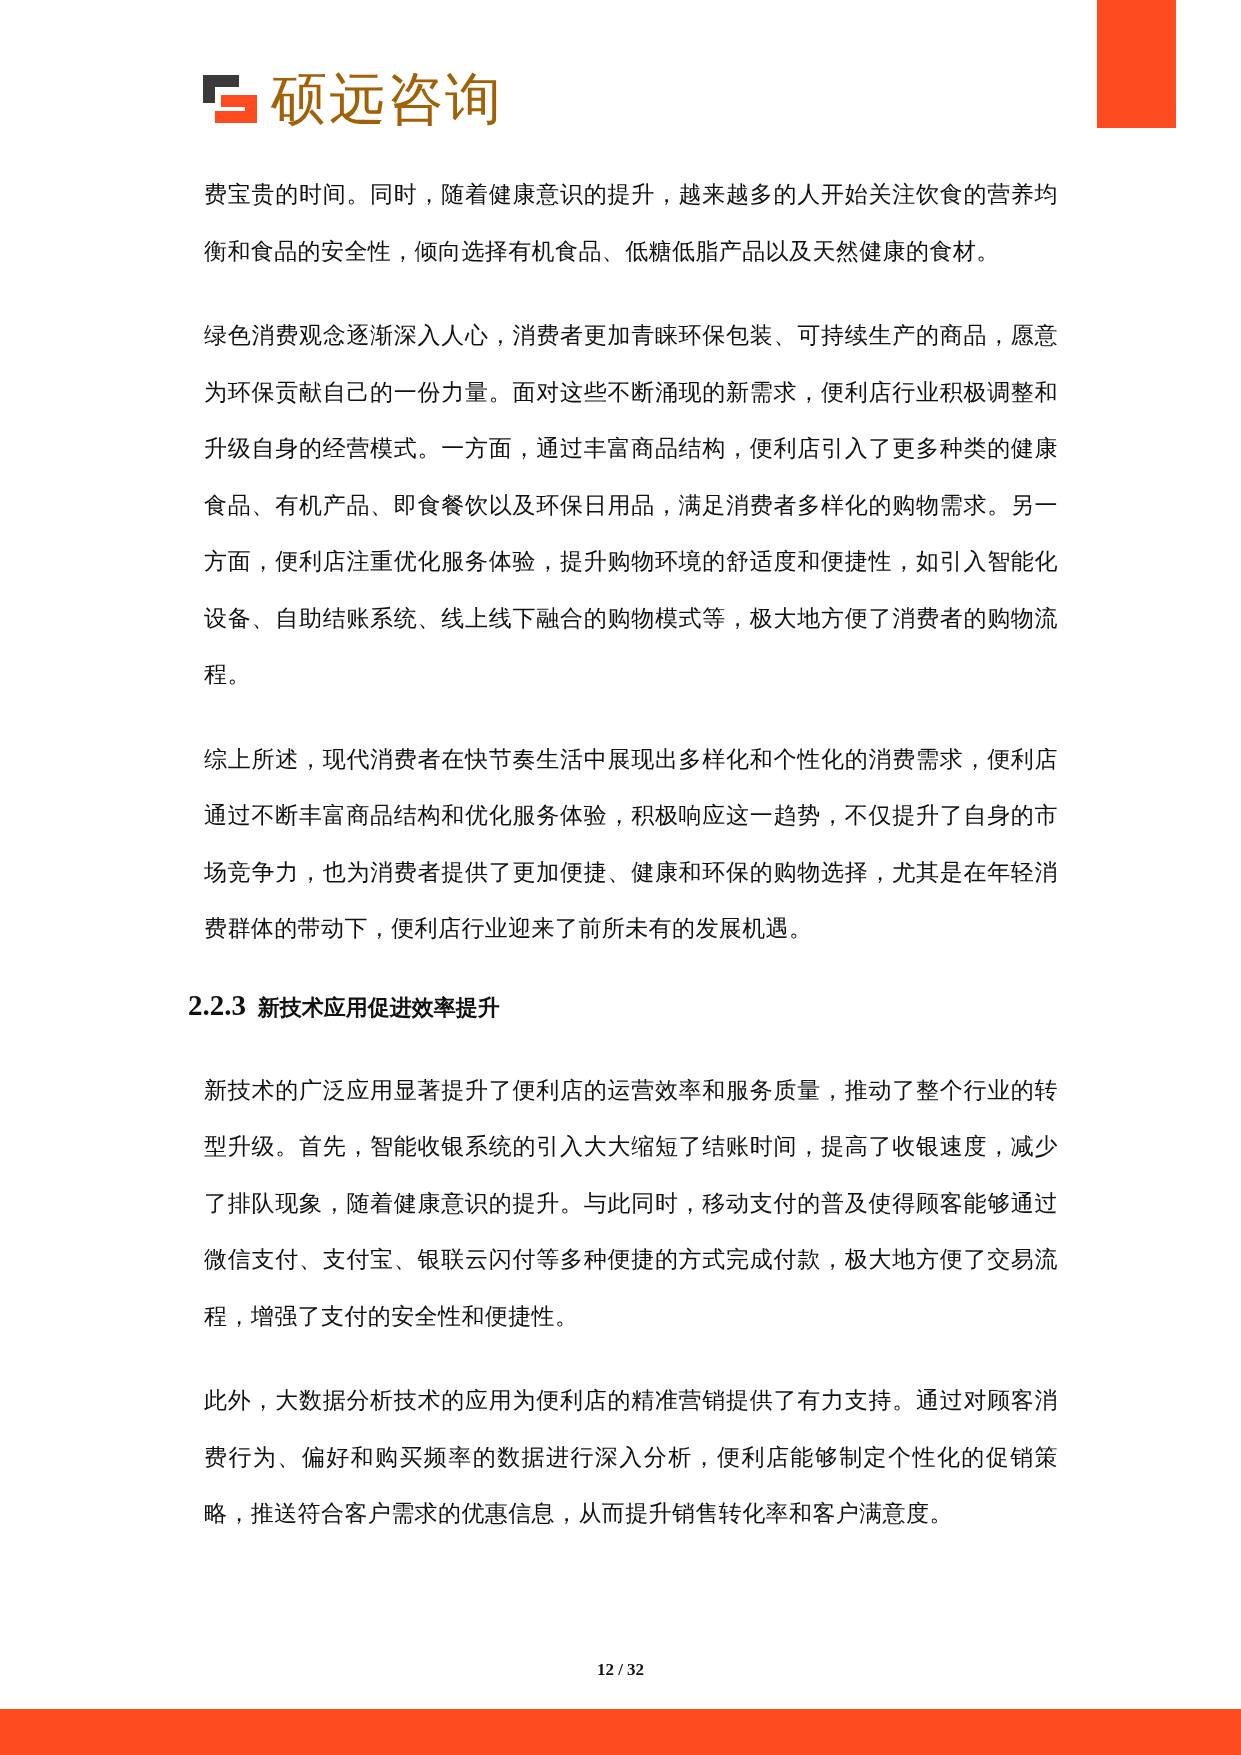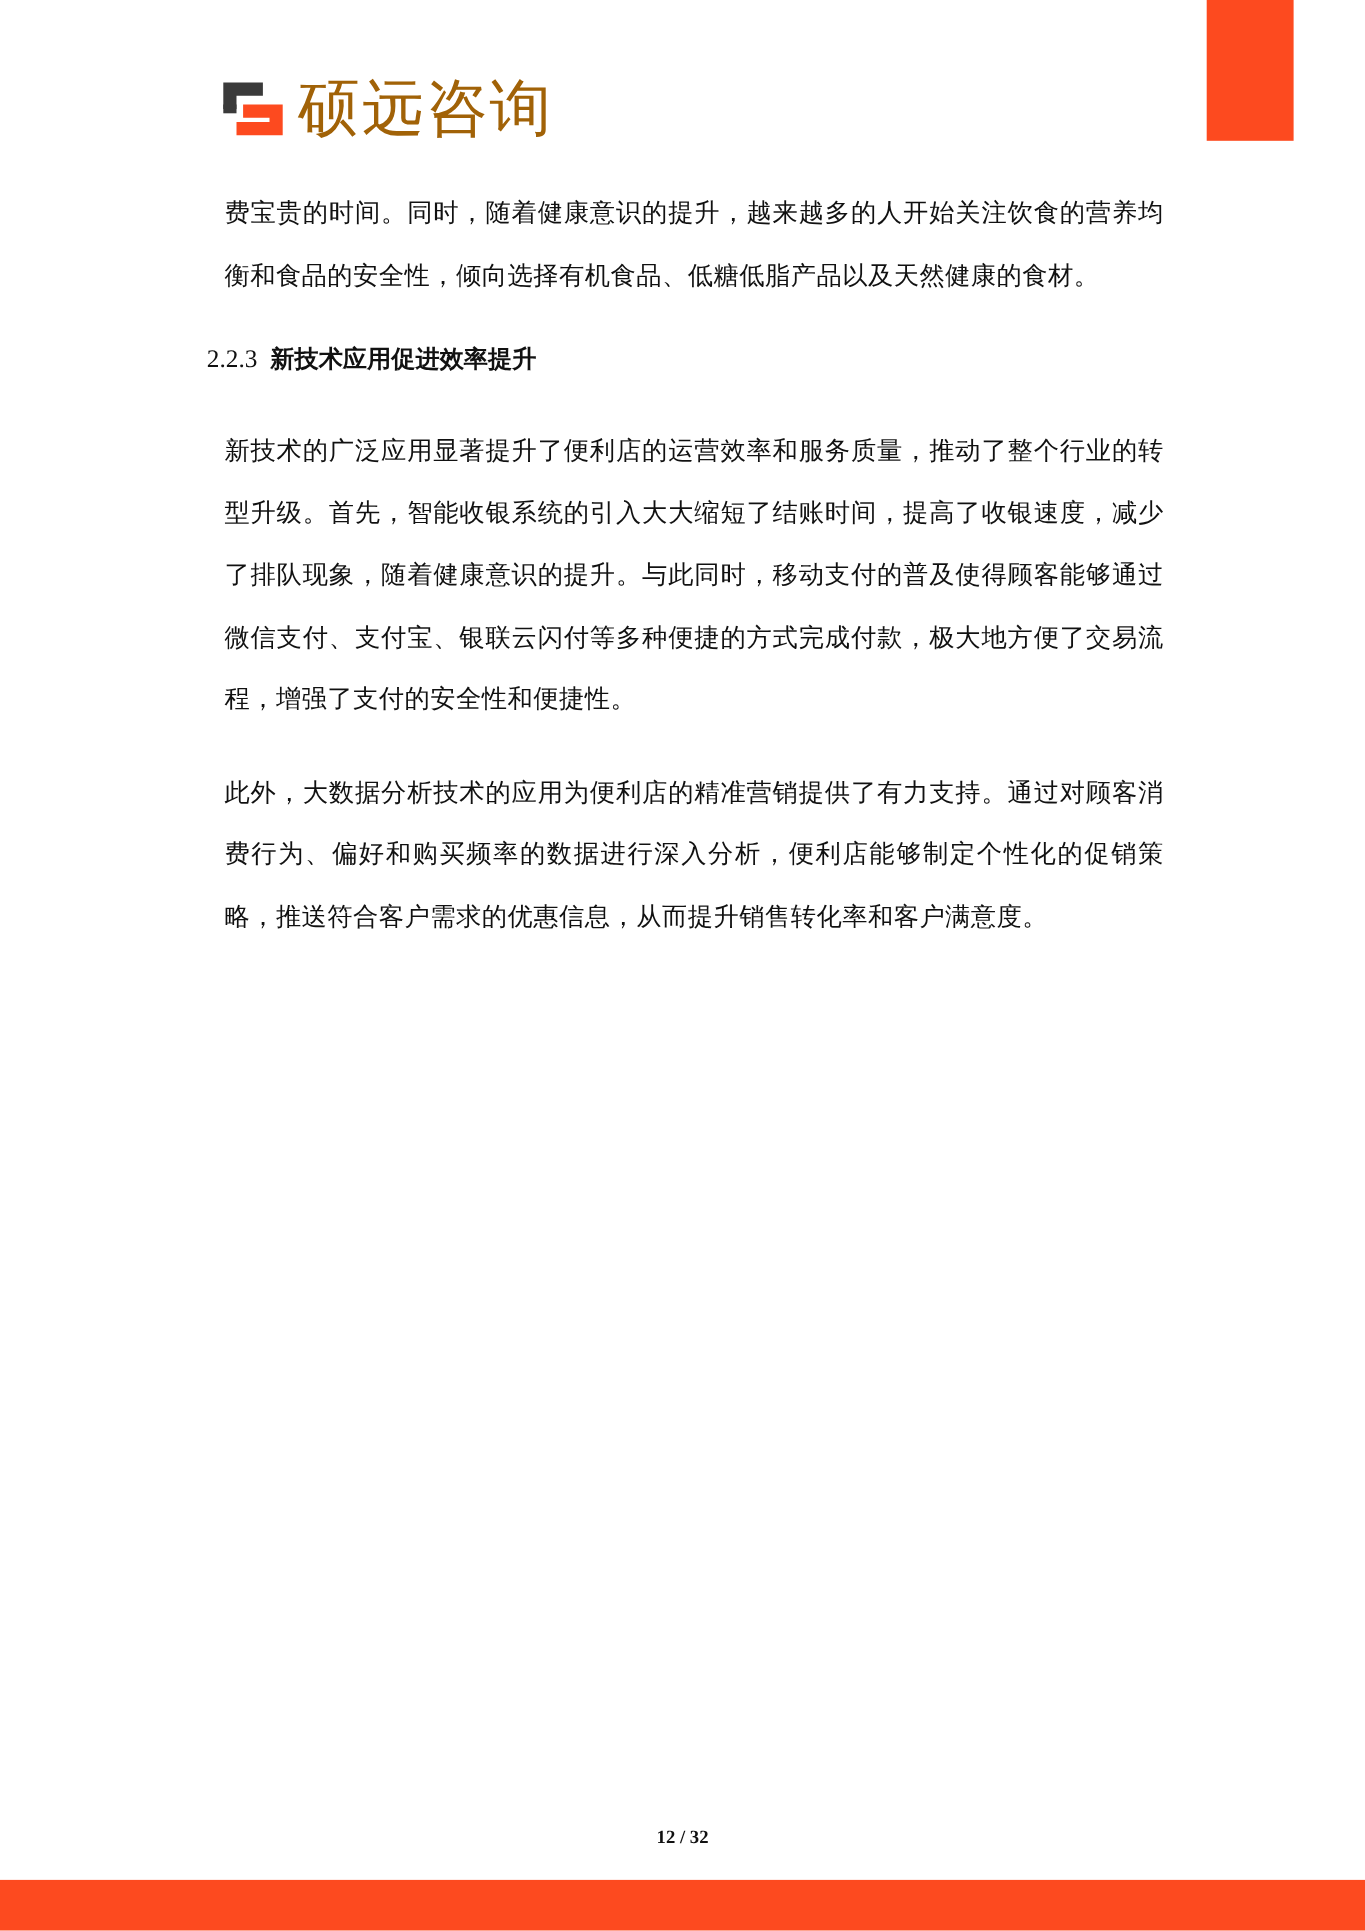--- a/index.html
+++ b/index.html
@@ -63,22 +63,22 @@
     .heading {
       margin: 4px 0 34px 0;
       font-family: "DejaVu Sans", sans-serif;
       font-weight: bold;
       font-size: 22px;
       line-height: 40px;
       color: #111111;
     }
     .heading .num {
       font-family: "Liberation Serif", "DejaVu Serif", serif;
-      font-weight: normal;
-      font-size: 23px;
+      font-weight: bold;
+      font-size: 29px;
       margin-right: 4px;
     }
     .page-number {
       position: absolute;
       left: 0;
       width: 1241px;
       top: 1660px;
       text-align: center;
       font-family: "Liberation Serif", "DejaVu Serif", serif;
       font-weight: bold;
@@ -106,20 +106,22 @@
 
     <rect x="2" y="22" width="12" height="8" fill="#3a3a3a"></rect>
 
     <path d="M20 22 H56 V50 H14 V38 H44 V34 H20 Z" fill="#fd4a1f"></path>
   </svg>
   <span class="logo-text">硕远咨询</span>
 </div>
 
 <main class="content">
   <p class="para">费宝贵的时间。同时，随着健康意识的提升，越来越多的人开始关注饮食的营养均衡和食品的安全性，倾向选择有机食品、低糖低脂产品以及天然健康的食材。</p>
+  <p class="para">绿色消费观念逐渐深入人心，消费者更加青睐环保包装、可持续生产的商品，愿意为环保贡献自己的一份力量。面对这些不断涌现的新需求，便利店行业积极调整和升级自身的经营模式。一方面，通过丰富商品结构，便利店引入了更多种类的健康食品、有机产品、即食餐饮以及环保日用品，满足消费者多样化的购物需求。另一方面，便利店注重优化服务体验，提升购物环境的舒适度和便捷性，如引入智能化设备、自助结账系统、线上线下融合的购物模式等，极大地方便了消费者的购物流程。</p>
+  <p class="para">综上所述，现代消费者在快节奏生活中展现出多样化和个性化的消费需求，便利店通过不断丰富商品结构和优化服务体验，积极响应这一趋势，不仅提升了自身的市场竞争力，也为消费者提供了更加便捷、健康和环保的购物选择，尤其是在年轻消费群体的带动下，便利店行业迎来了前所未有的发展机遇。</p>
 
   <h3 class="heading">
     <span class="num">2.2.3</span>
     <span>新技术应用促进效率提升</span>
   </h3>
 
   <p class="para">新技术的广泛应用显著提升了便利店的运营效率和服务质量，推动了整个行业的转型升级。首先，智能收银系统的引入大大缩短了结账时间，提高了收银速度，减少了排队现象，随着健康意识的提升。与此同时，移动支付的普及使得顾客能够通过微信支付、支付宝、银联云闪付等多种便捷的方式完成付款，极大地方便了交易流程，增强了支付的安全性和便捷性。</p>
   <p class="para">此外，大数据分析技术的应用为便利店的精准营销提供了有力支持。通过对顾客消费行为、偏好和购买频率的数据进行深入分析，便利店能够制定个性化的促销策略，推送符合客户需求的优惠信息，从而提升销售转化率和客户满意度。</p>
 </main>
 

